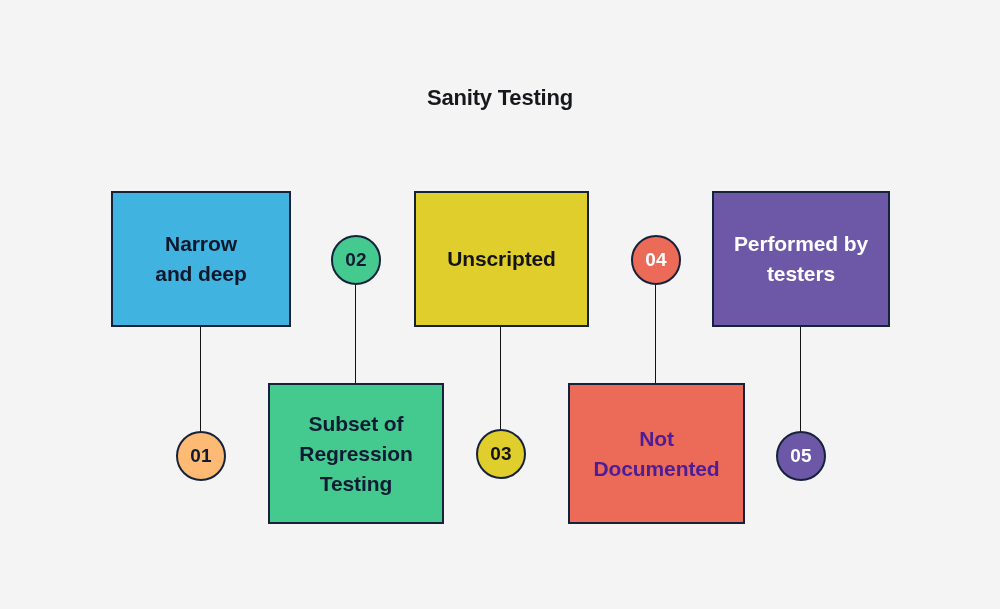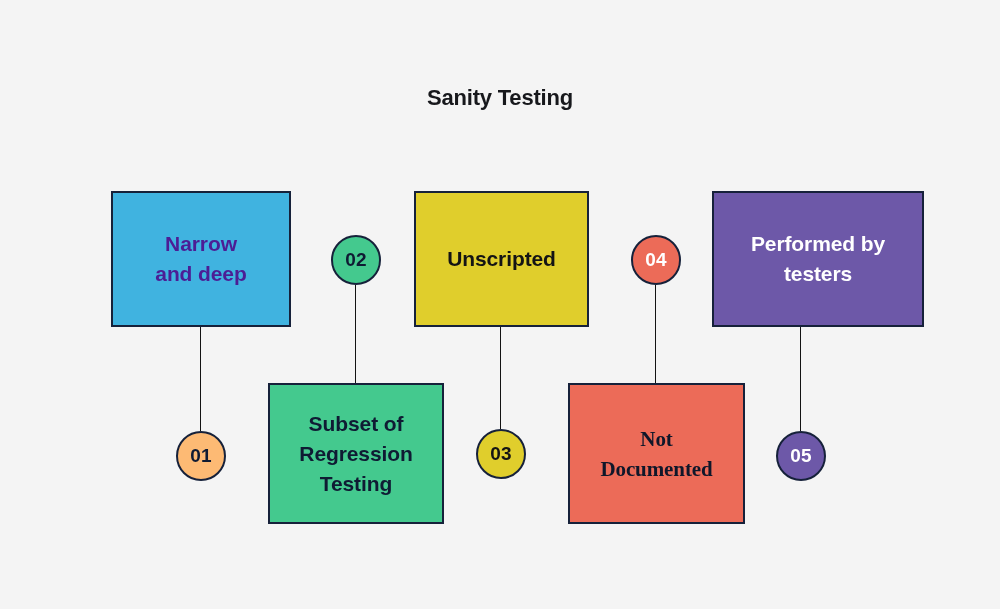--- a/index.html
+++ b/index.html
@@ -75,49 +75,49 @@
 </style>
 </head>
 <body>
 
 <div id="canvas">
 
   <div class="page-title">Sanity Testing</div>
 
   <div id="shapes-layer">
       <div class="connector" style="left: 200.2px; top: 327px; height: 104px; border-left-color: rgb(18, 18, 18);"></div>
-      <div class="node-box" style="left: 111px; top: 191px; width: 180px; height: 136px; background: rgb(64, 179, 224); color: #4c1d95; border-color: rgb(22, 33, 58);">
+      <div class="node-box" style="left: 111px; top: 191px; width: 180px; height: 136px; background: rgb(64, 179, 224); color: #0f172a; border-color: rgb(22, 33, 58);">
         <span class="label-text">Narrow<br>and deep</span>
       </div>
       <div class="badge-circle" style="left: 176px; top: 431px; background: #fdba74; color: rgb(15, 27, 51); border-color: rgb(22, 33, 58);">
         <span>01</span>
       </div>
       <div class="connector" style="left: 355.2px; top: 285px; height: 98px; border-left-color: rgb(18, 18, 18);"></div>
       <div class="node-box" style="left: 268px; top: 383px; width: 176px; height: 141px; background: rgb(68, 201, 142); color: rgb(15, 27, 51); border-color: rgb(22, 33, 58); align-items: center;">
         <span class="label-text">Subset of<br>Regression<br>Testing</span>
       </div>
       <div class="badge-circle" style="left: 331px; top: 235px; background: rgb(68, 201, 142); color: rgb(15, 27, 51); border-color: rgb(22, 33, 58);">
         <span>02</span>
       </div>
       <div class="connector" style="left: 500.2px; top: 327px; height: 102px; border-left-color: rgb(18, 18, 18);"></div>
       <div class="node-box" style="left: 414px; top: 191px; width: 175px; height: 136px; background: rgb(224, 206, 44); color: rgb(20, 20, 20); border-color: rgb(22, 33, 58);">
         <span class="label-text">Unscripted</span>
       </div>
       <div class="badge-circle" style="left: 476px; top: 429px; background: rgb(224, 206, 44); color: rgb(20, 20, 20); border-color: rgb(22, 33, 58);">
         <span>03</span>
       </div>
       <div class="connector" style="left: 655.2px; top: 285px; height: 98px; border-left-color: rgb(18, 18, 18);"></div>
-      <div class="node-box" style="left: 568px; top: 383px; width: 177px; height: 141px; background: rgb(236, 107, 88); color: #0f172a; border-color: rgb(22, 33, 58); font-family: Liberation Serif, serif;">
+      <div class="node-box" style="left: 568px; top: 383px; width: 177px; height: 141px; background: rgb(236, 107, 88); color: #4c1d95; border-color: rgb(22, 33, 58);">
         <span class="label-text">Not<br>Documented</span>
       </div>
       <div class="badge-circle" style="left: 631px; top: 235px; background: rgb(236, 107, 88); color: rgb(255, 255, 255); border-color: rgb(22, 33, 58);">
         <span>04</span>
       </div>
       <div class="connector" style="left: 800.2px; top: 327px; height: 104px; border-left-color: rgb(18, 18, 18);"></div>
-      <div class="node-box" style="left: 712px; top: 191px; width: 212px; height: 136px; background: rgb(109, 88, 168); color: rgb(255, 255, 255); border-color: rgb(22, 33, 58);">
+      <div class="node-box" style="left: 712px; top: 191px; width: 178px; height: 136px; background: rgb(109, 88, 168); color: rgb(255, 255, 255); border-color: rgb(22, 33, 58);">
         <span class="label-text">Performed by<br>testers</span>
       </div>
       <div class="badge-circle" style="left: 776px; top: 431px; background: rgb(109, 88, 168); color: rgb(255, 255, 255); border-color: rgb(22, 33, 58); text-align: center;">
         <span>05</span>
       </div>
     </div>
 
 </div>
 
 </body></html>

